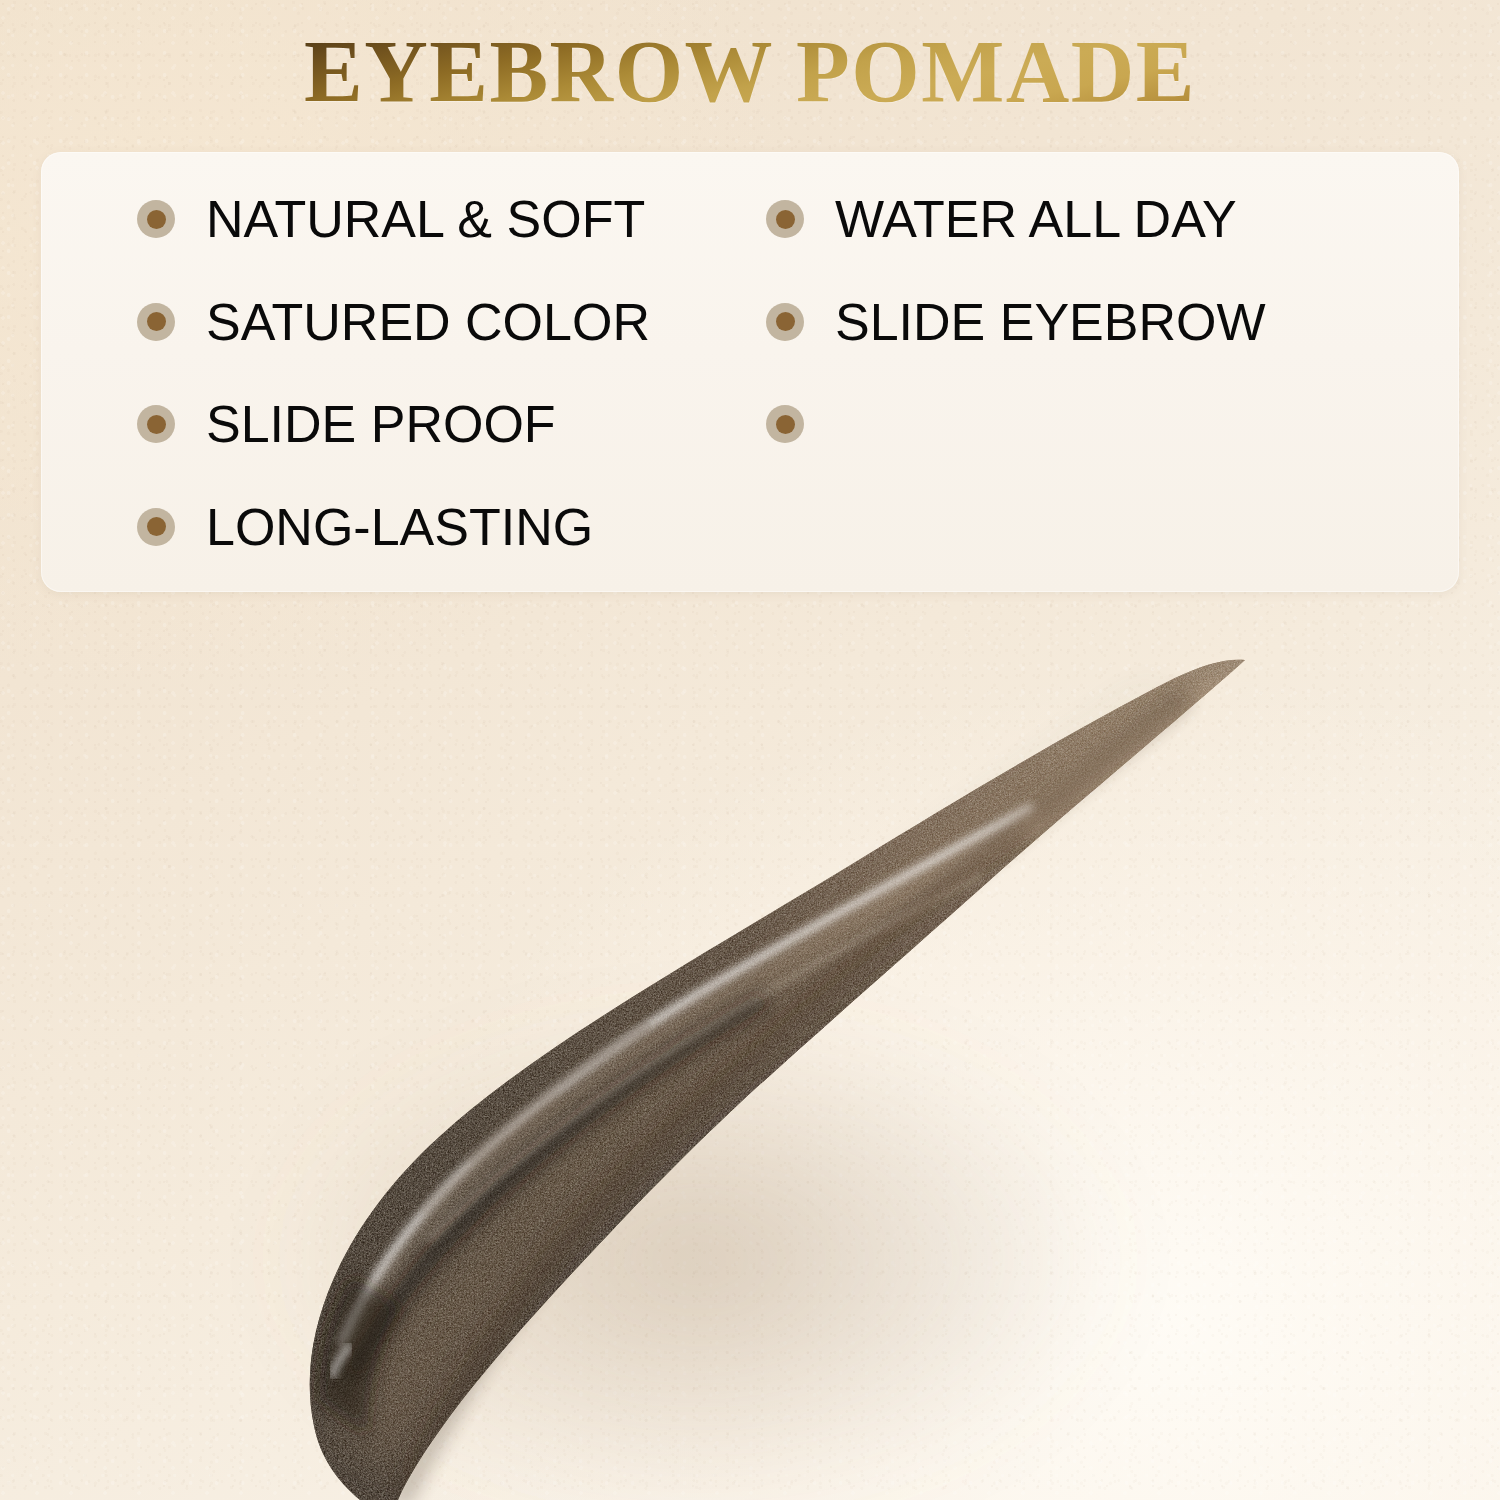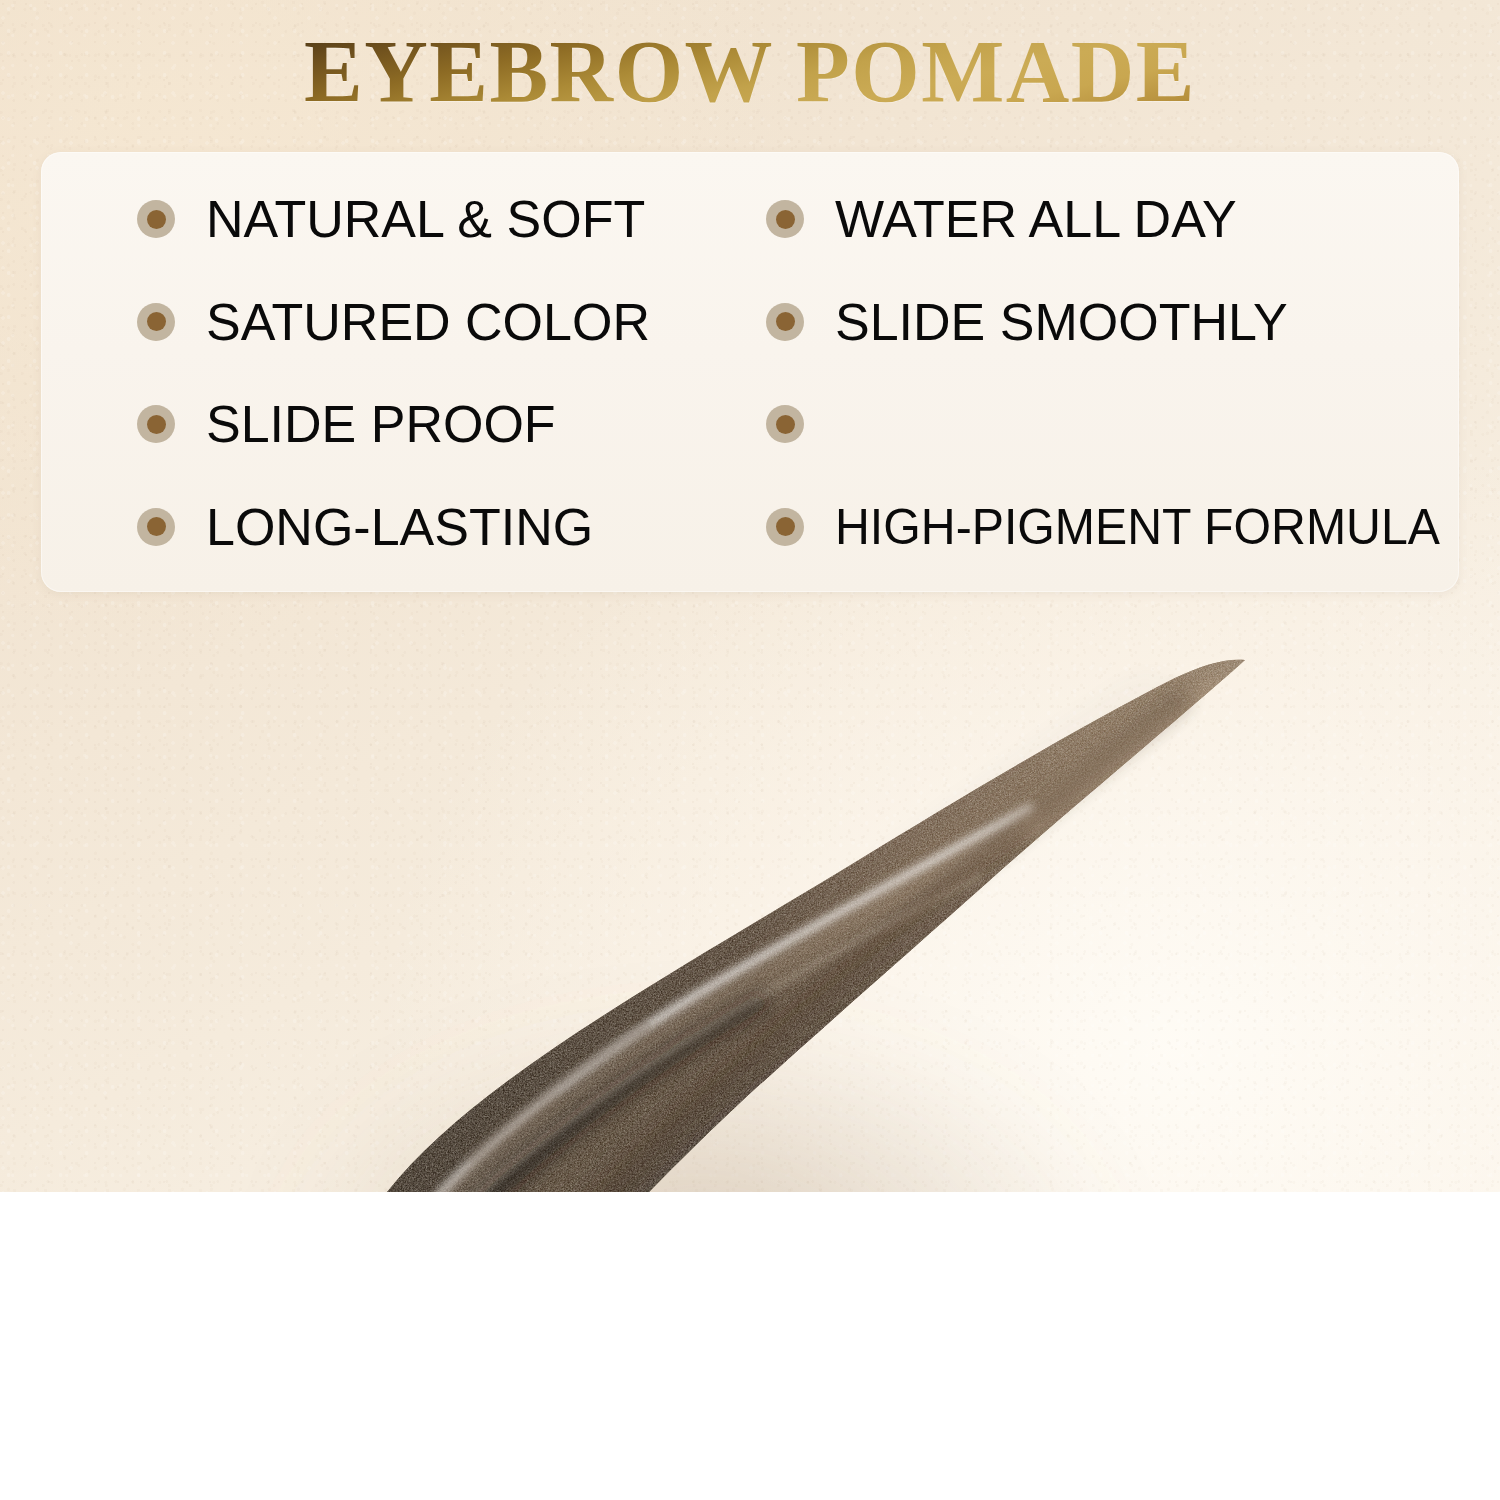--- a/index.html
+++ b/index.html
@@ -6,21 +6,21 @@
     margin: 0;
     padding: 0;
     width: 1500px;
     height: 1500px;
     overflow: hidden;
   }
 
   #page {
     position: relative;
     width: 1500px;
-    height: 1192px;
+    height: 1500px;
     background:
       radial-gradient(ellipse 1100px 900px at 78% 88%, rgba(255,252,246,0.95) 0%, rgba(253,246,236,0.55) 42%, rgba(255,255,255,0) 72%),
       radial-gradient(ellipse 900px 700px at 12% 14%, rgba(246,232,211,0.85) 0%, rgba(246,232,211,0.0) 70%),
       linear-gradient(152deg, #efe0cb 0%, #f2e5d3 30%, #f5ebdc 58%, #f8f1e6 82%, #faf5ec 100%);
     font-family: "Liberation Sans", sans-serif;
     overflow: hidden;
   }
 
   
   .grain {
@@ -182,38 +182,34 @@
         <span class="bullet"></span>
         <span class="feature-label">WATER ALL DAY</span>
       </div>
 
       <div class="feature">
         <span class="bullet"></span>
         <span class="feature-label">SATURED COLOR</span>
       </div>
       <div class="feature col2">
         <span class="bullet"></span>
-        <span class="feature-label">SLIDE SMOOTHLY</span>
+        <span class="feature-label">SLIDE EYEBROW</span>
       </div>
 
       <div class="feature">
         <span class="bullet"></span>
         <span class="feature-label">SLIDE PROOF</span>
       </div>
       <div class="feature col2">
         <span class="bullet"></span>
       </div>
 
       <div class="feature">
         <span class="bullet"></span>
         <span class="feature-label">LONG-LASTING</span>
-      </div>
-      <div class="feature col2">
-        <span class="bullet"></span>
-        <span class="feature-label tight">HIGH-PIGMENT FORMULA</span>
       </div>
 
     </div>
   </div>
 
   <div class="swatch-layer">
     <svg viewBox="0 0 1500 900" xmlns="http://www.w3.org/2000/svg" aria-hidden="true">
       <defs>
 
         <linearGradient id="bodyGrad" x1="0.12" y1="0.95" x2="0.92" y2="0.04">

